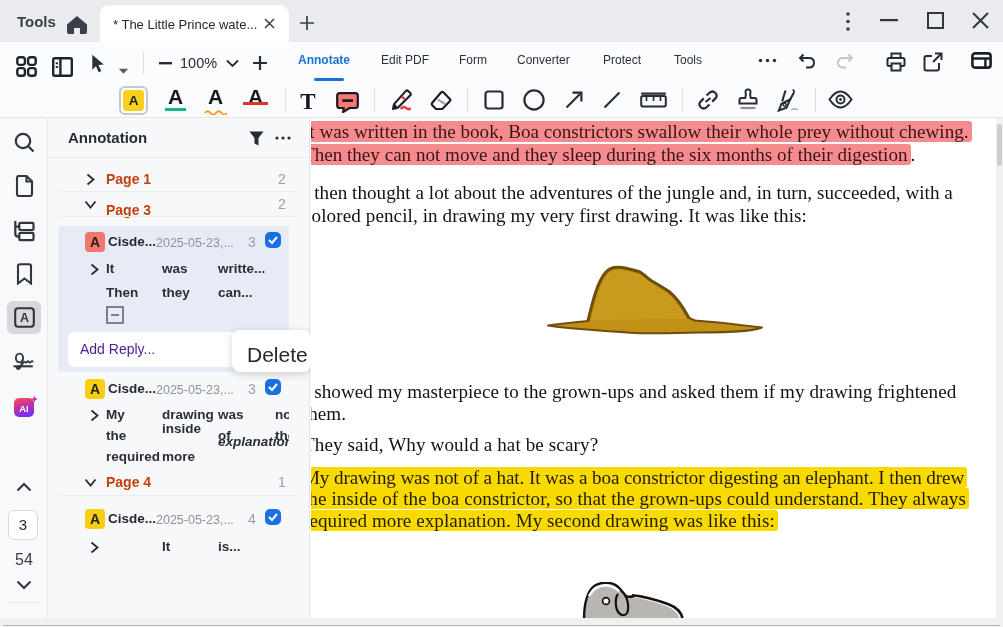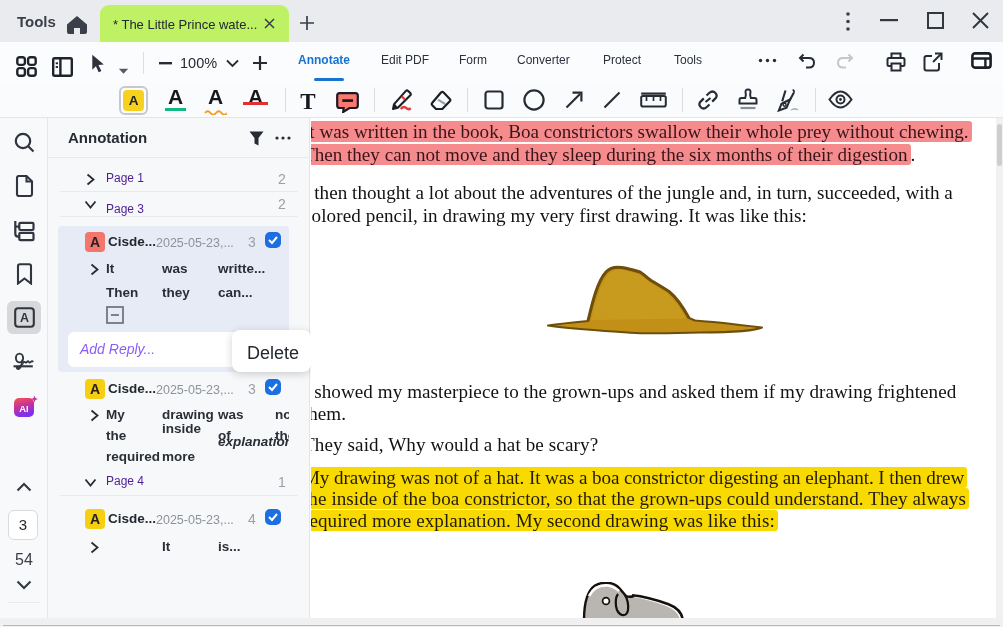--- a/index.html
+++ b/index.html
@@ -3,59 +3,59 @@
 <meta charset="utf-8">
 <style>
   * { margin:0; padding:0; box-sizing:border-box; }
   html,body { width:1003px; height:627px; overflow:hidden; }
   body { font-family:"Liberation Sans", sans-serif; position:relative; background:#fff; }
   .abs { position:absolute; }
 
   
   #titlebar { position:absolute; left:0; top:0; width:1003px; height:42px; background:#e9ebee; }
   #file-label { position:absolute; left:17px; top:13px; font-size:15px; font-weight:bold; color:#3a3f49; }
-  #tab { position:absolute; left:100px; top:5px; width:189px; height:37px; background:#bef264; border-radius:9px 9px 0 0; }
+  #tab { position:absolute; left:100px; top:5px; width:189px; height:37px; background:#ffffff; border-radius:9px 9px 0 0; }
   #tab-title { position:absolute; left:13px; top:12px; font-size:13px; letter-spacing:0px; color:#23272e; white-space:nowrap; }
   #tab-close { position:absolute; right:13px; top:12px; width:13px; height:13px; }
 
   
   #row2 { position:absolute; left:0; top:42px; width:1003px; height:40px; background:#fbfcfd; }
   .menu-item { position:absolute; top:11px; font-size:12px; font-weight:500; color:#2b303a;text-align:center; }
   #menu-annotate { color:#1673d2; font-weight:600; }
   #annotate-underline { position:absolute; left:314px; top:77.5px; width:30px; height:3px; background:#1673d2; border-radius:2px; }
 
   
   #row3 { position:absolute; left:0; top:82px; width:1003px; height:36px; background:#fafbfc; border-bottom:1px solid #e4e5e7; }
   .vsep { position:absolute; width:1px; background:#dcdee1; }
 
   
   #sidebar { position:absolute; left:0; top:118px; width:48px; height:502px; background:#f8f9fa; border-right:1px solid #e7e8ea; }
   #sidebar-sel { position:absolute; left:7px; top:183px; width:34px; height:33px; background:#d7d8da; border-radius:6px; }
 
   
   #panel { position:absolute; left:48px; top:118px; width:262px; height:502px; background:#f7f8f9; border-right:1px solid #e4e5e7; }
   #panel-title { position:absolute; left:20px; top:11px; font-size:15px; font-weight:bold; color:#262b34; }
-  .page-row-label { font-size:12px; font-weight:normal; color:#4c1d95; }
+  .page-row-label { font-size:14px; font-weight:bold; color:#c2410c; }
   .count { font-size:14px; color:#9a9fa7; }
   .hdiv { position:absolute; background:#e9eaec; height:1px; }
 
   
   #card1 { position:absolute; left:10px; top:108px; width:231px; height:146px; background:#e7ebf5; border-radius:4px; }
 
   .aicon { position:absolute; width:20px; height:20px; border-radius:4px; text-align:center; font-size:14px; font-weight:bold; color:#26211f; line-height:20px; }
   .gname { font-size:13.5px; font-weight:bold; color:#23272f; }
   .gdate { font-size:12.5px; color:#8d939b; }
   .anno-word { position:absolute; font-size:13.5px; font-weight:600; color:#2a2e36; white-space:nowrap; }
   .chk { position:absolute; width:16px; height:16px; background:#1b6fe0; border-radius:5px; }
 
   
   #add-reply { position:absolute; left:20px; top:214px; width:221px; height:35px; background:#fff; border-radius:6px; }
-  #add-reply span { position:absolute; left:12px; top:9px; font-size:14px; color:#8b5cf6;font-style:italic; }
+  #add-reply span { position:absolute; left:12px; top:9px; font-size:14px; color:#4c1d95; }
   #delete-pop { position:absolute; left:184px; top:212px; width:79px; height:42px; background:#fff; border-radius:8px; box-shadow:0 2px 8px rgba(0,0,0,0.18); }
-  #delete-pop span { position:absolute; left:15px; top:13px; font-size:18px; color:#23272f; }
+  #delete-pop span { position:absolute; left:15px; top:13px; font-size:21px; color:#23272f; }
 
   
   #content { position:absolute; left:311px; top:118px; width:692px; height:502px; background:#ffffff; overflow:hidden; }
   .pl { position:absolute; white-space:nowrap; font-family:"Liberation Serif", serif; font-size:19.1px; line-height:21.5px; color:#121212; }
   .hl-pink { background:#f58b8c; color:#39151b; border-radius:3px; padding:0 3px; margin:0 0 0 -3px; }
   .hl-yel  { background:#f9da00; color:#231c04; border-radius:3px; padding:0 3px; margin:0 0 0 -3px; }
 
   #scrollbar { position:absolute; left:996px; top:118px; width:7px; height:502px; background:#f1f1f2; }
   #scroll-thumb { position:absolute; left:997px; top:124px; width:5px; height:42px; background:#cdced0; border-radius:3px; }
 

